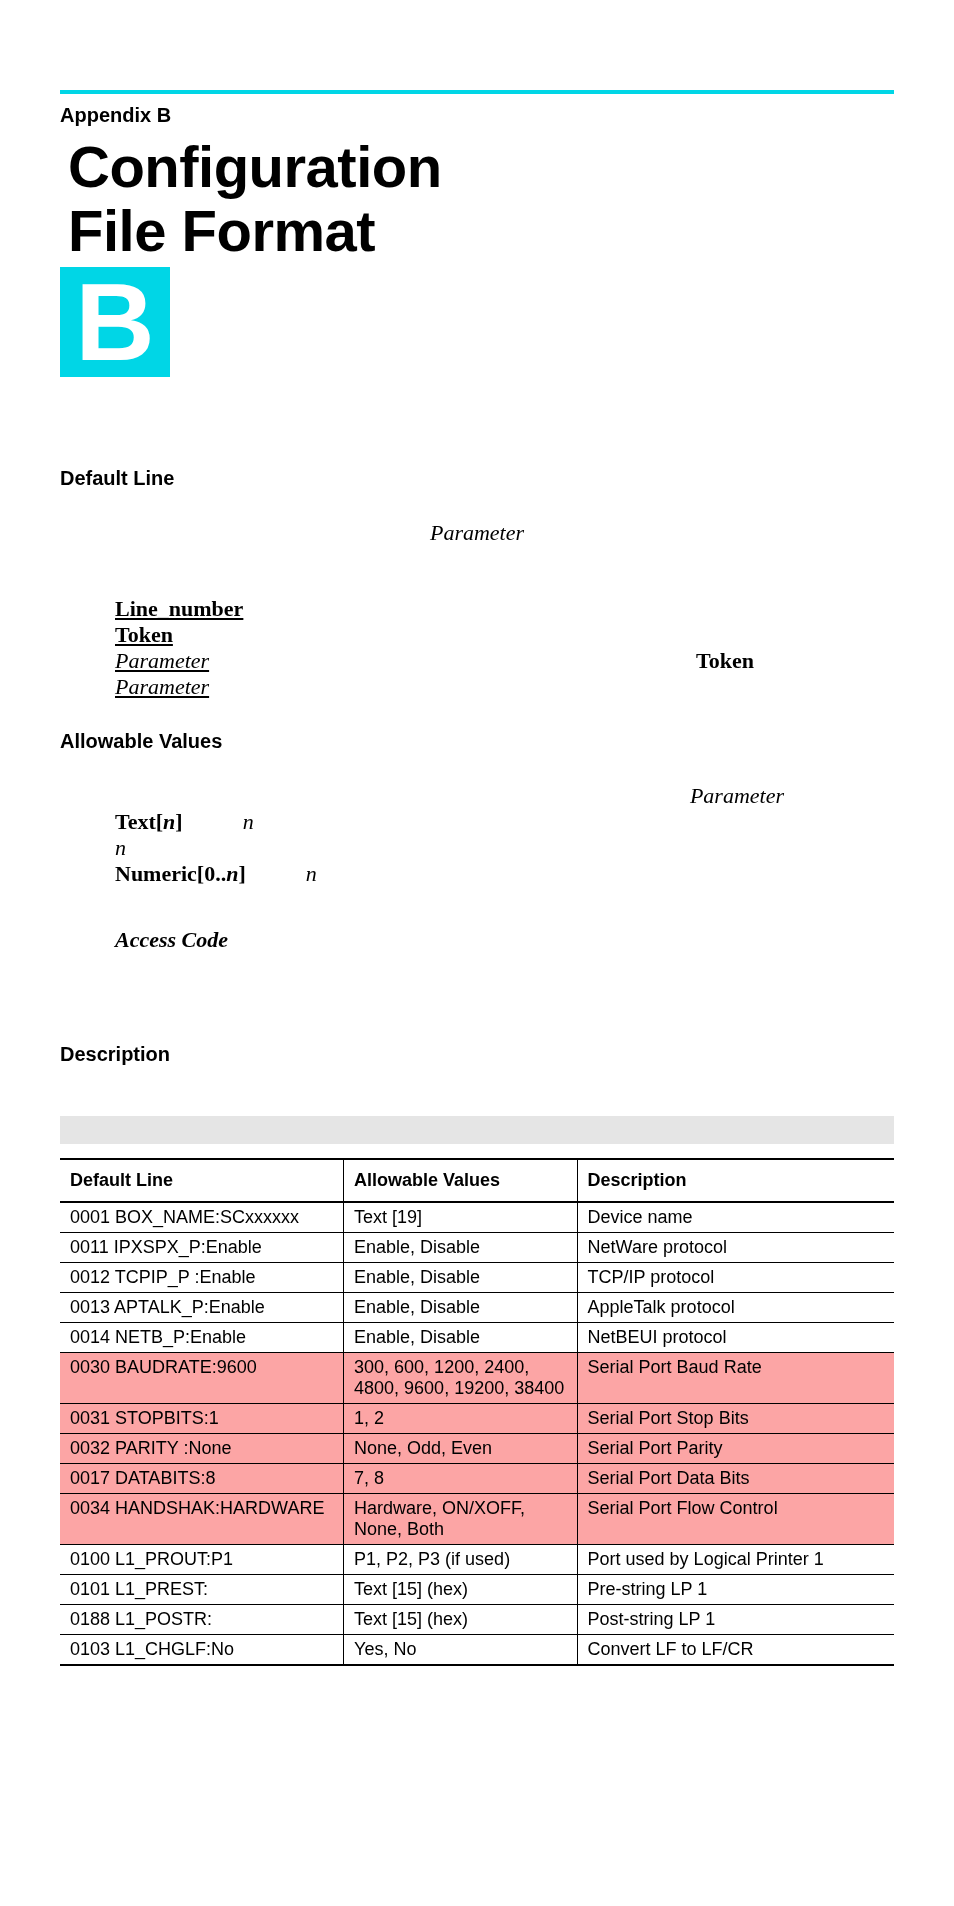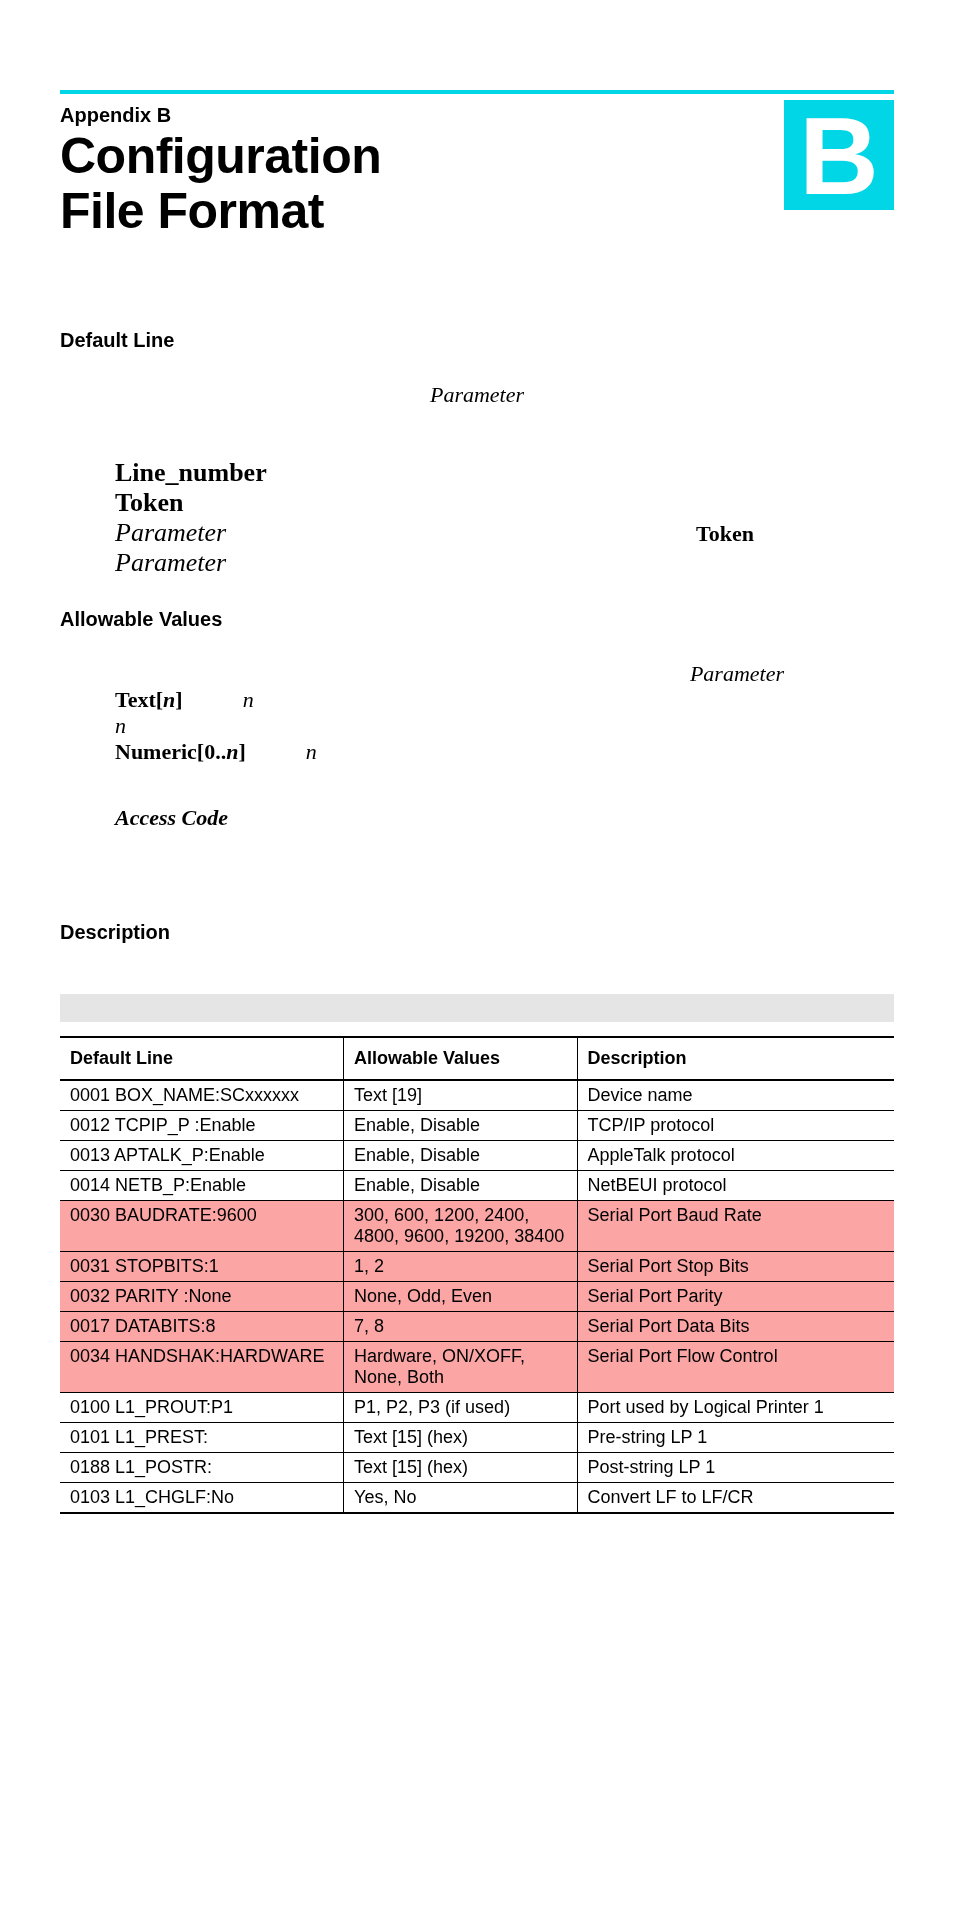--- a/index.html
+++ b/index.html
@@ -16,32 +16,33 @@
   }
   .top-rule {
     border-top: 4px solid #00d6e6;
     margin-bottom: 10px;
     position: relative;
   }
   .header-row {
     display: flex;
     justify-content: space-between;
     align-items: flex-start;
+    flex-direction: column;
   }
   .appendix-label {
     font-weight: bold;
     font-size: 20px;
     margin: 0 0 2px 0;
   }
   .title {
     font-family: "Arial Black", Arial, sans-serif;
     font-weight: 900;
-    font-size: 50px;
+    font-size: 58px;
     line-height: 1.1;
-    margin: 0;
+    margin: 8px;
     letter-spacing: -0.5px;
   }
   .big-b {
     background: #00d6e6;
     color: #fff;
     font-family: "Arial Black", Arial, sans-serif;
     font-weight: 900;
     font-size: 110px;
     line-height: 0.9;
     width: 110px;
@@ -68,22 +69,23 @@
   .def-block {
     margin-left: 55px;
   }
   .def-row {
     display: flex;
     align-items: baseline;
   }
   .def-term {
     font-family: "Times New Roman", serif;
     font-weight: bold;
-    font-size: 26px;
+    font-size: 22px;
     white-space: pre;
+    text-decoration: underline;
   }
   .def-term.italic { font-style: italic; font-weight: normal; }
   .right-term {
     font-family: "Times New Roman", serif;
     font-weight: bold;
     font-size: 22px;
     margin-left: auto;
     padding-right: 140px;
   }
   .right-term.italic { font-weight: normal; font-style: italic; padding-right: 110px; }
@@ -210,20 +212,25 @@
         <th>Description</th>
       </tr>
     </thead>
     <tbody id="cfg-body">
         <tr>
           <td>0001 BOX_NAME:SCxxxxxx</td>
           <td>Text [19]</td>
           <td>Device name</td>
         </tr>
         <tr>
+          <td>0011 IPXSPX_P:Enable</td>
+          <td>Enable, Disable</td>
+          <td>NetWare protocol</td>
+        </tr>
+        <tr>
           <td>0012 TCPIP_P :Enable</td>
           <td>Enable, Disable</td>
           <td>TCP/IP protocol</td>
         </tr>
         <tr>
           <td>0013 APTALK_P:Enable</td>
           <td>Enable, Disable</td>
           <td>AppleTalk protocol</td>
         </tr>
         <tr>

